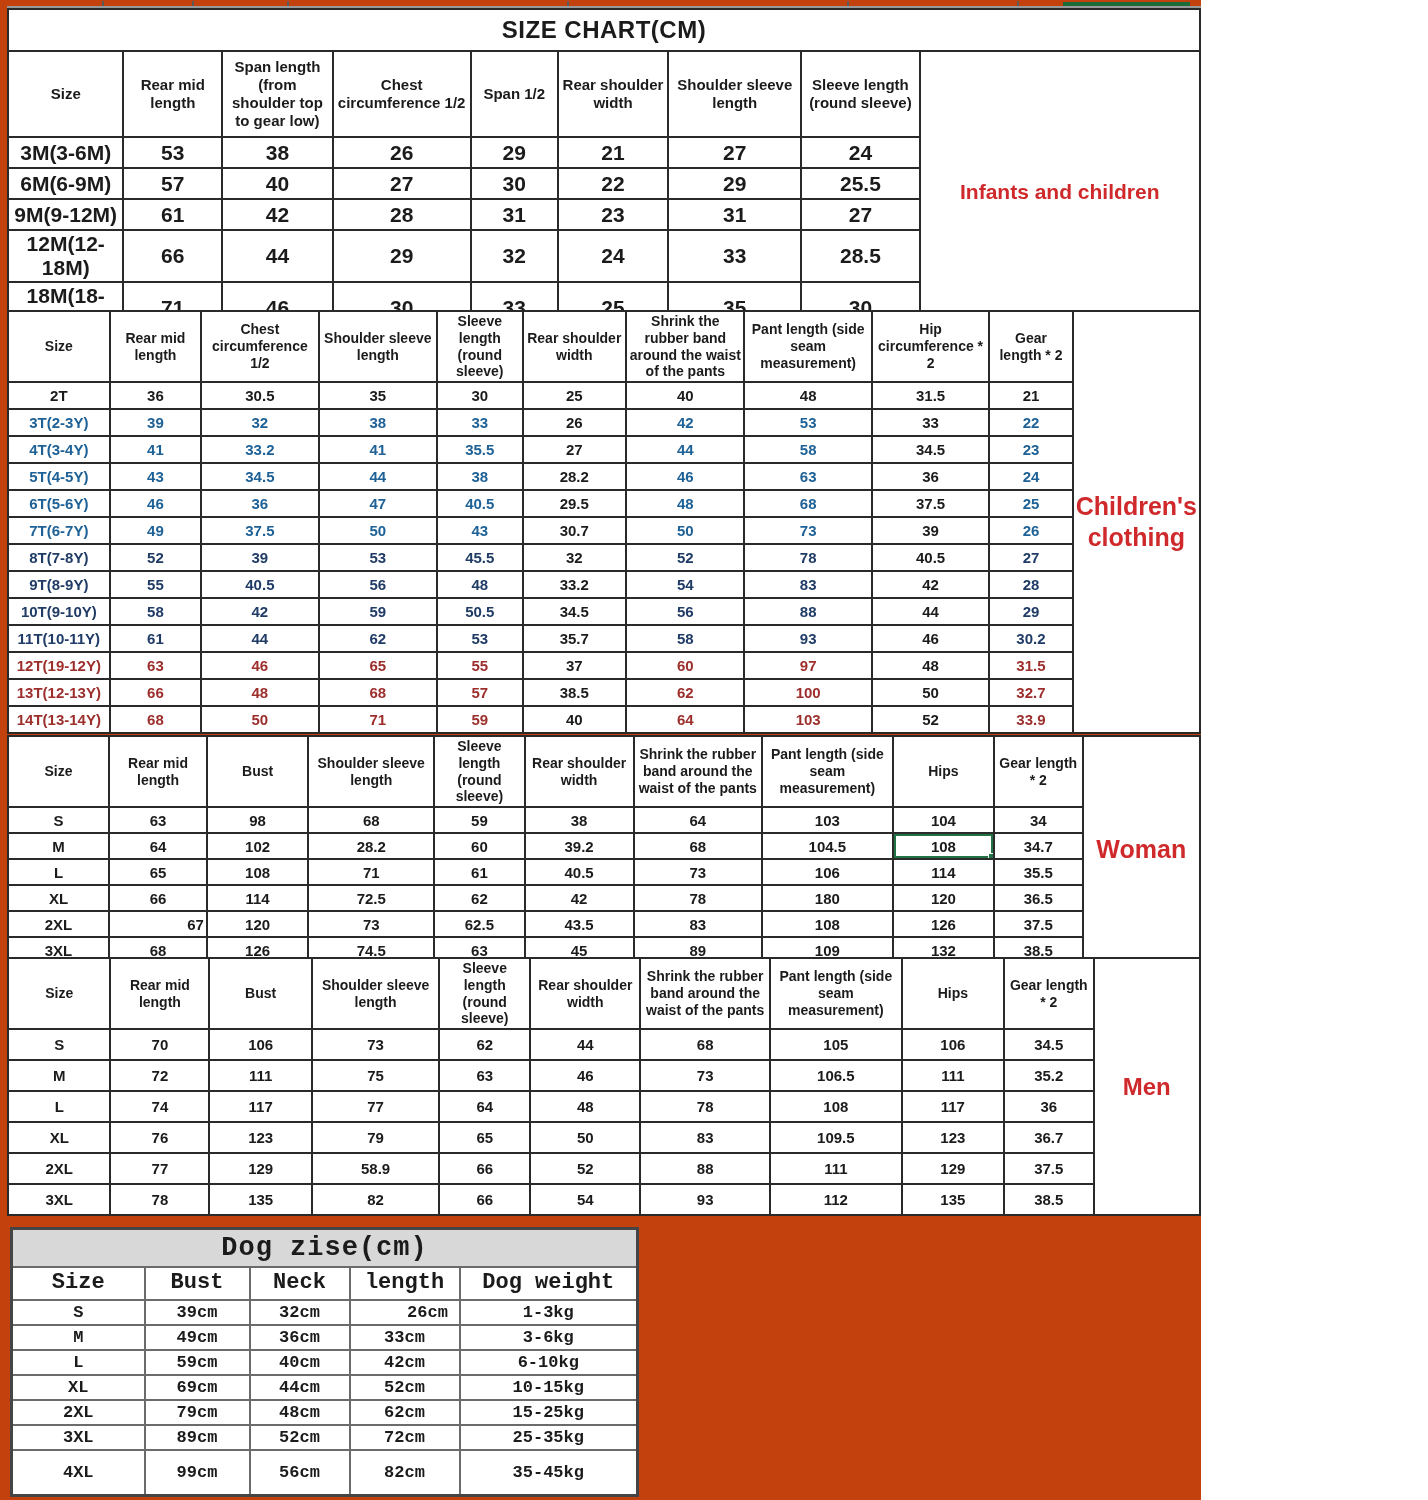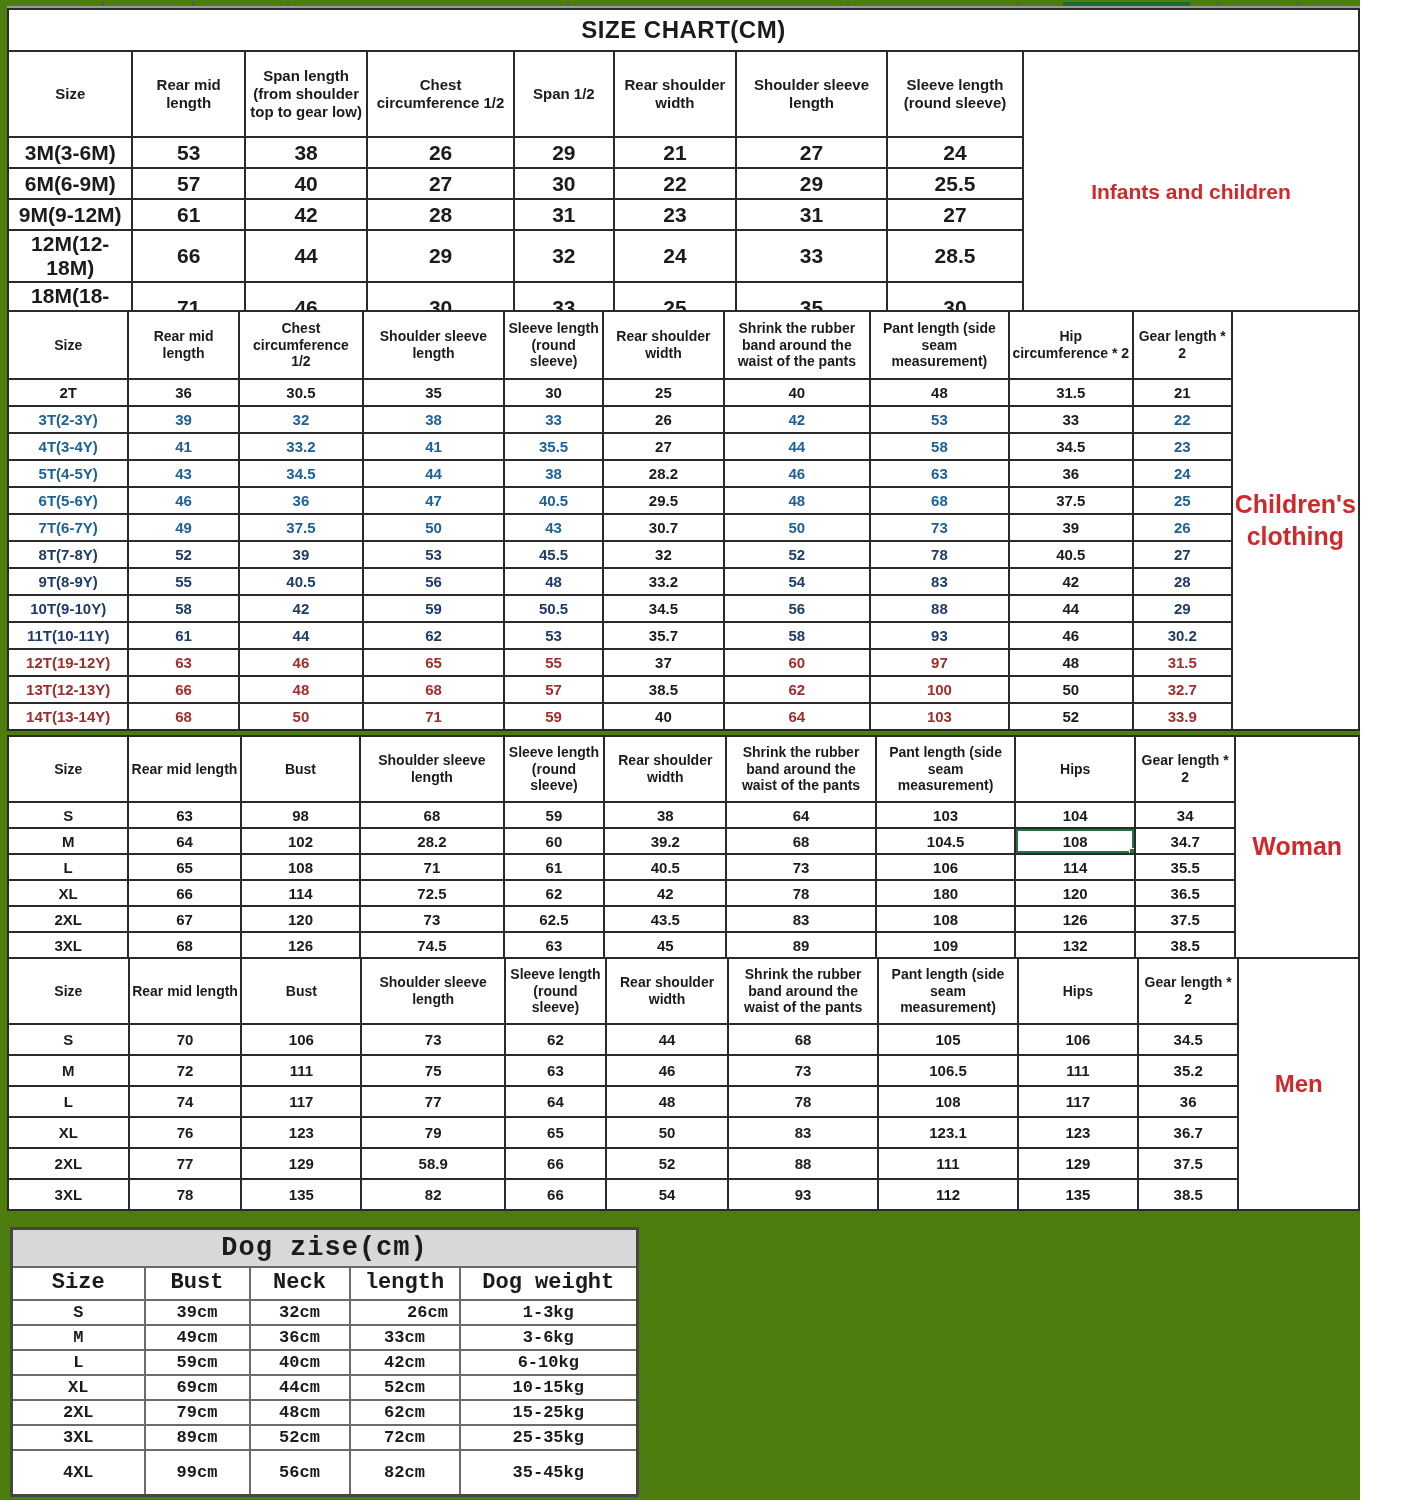--- a/index.html
+++ b/index.html
@@ -1,16 +1,16 @@
 <!DOCTYPE html>
 <html><head>
 <meta charset="utf-8">
 <style>
   html,body{margin:0;padding:0;background:#ffffff;}
-  .sheet{position:relative;width:1360px;height:1500px;background:#4d7c0f;
+  .sheet{position:relative;width:1201px;height:1500px;background:#c2410c;
          font-family:"Liberation Sans",sans-serif;overflow:hidden;}
 
   
   .top-strip{position:absolute;left:7px;top:0;width:1414px;height:6px;
              border-bottom:2px solid #9a9a9a;}
   .tick{position:absolute;top:1px;width:2px;height:5px;background:#5a5a5a;}
   .col-sel{position:absolute;top:2px;left:1056px;width:127px;height:4px;background:#1c6b3a;}
 
   table{position:absolute;border-collapse:collapse;table-layout:fixed;background:#fff;}
   td,th{border:2px solid #2a2a2a;text-align:center;vertical-align:middle;
@@ -416,21 +416,21 @@
           <td style="color: rgb(27, 27, 27);">72.5</td>
           <td style="color: rgb(27, 27, 27);">62</td>
           <td style="color: rgb(27, 27, 27);">42</td>
           <td style="color: rgb(27, 27, 27);">78</td>
           <td style="color: rgb(27, 27, 27);">180</td>
           <td style="color: rgb(27, 27, 27);">120</td>
           <td style="color: rgb(27, 27, 27);">36.5</td>
         </tr>
         <tr>
           <td style="color: rgb(27, 27, 27);">2XL</td>
-          <td style="color: rgb(27, 27, 27);">67</td>
+          <td style="color: rgb(27, 27, 27); text-align: right;">67</td>
           <td style="color: rgb(27, 27, 27);">120</td>
           <td style="color: rgb(27, 27, 27);">73</td>
           <td style="color: rgb(27, 27, 27);">62.5</td>
           <td style="color: rgb(27, 27, 27);">43.5</td>
           <td style="color: rgb(27, 27, 27);">83</td>
           <td style="color: rgb(27, 27, 27);">108</td>
           <td style="color: rgb(27, 27, 27);">126</td>
           <td style="color: rgb(27, 27, 27);">37.5</td>
         </tr>
         <tr>
@@ -513,21 +513,21 @@
           <td style="color: rgb(27, 27, 27);">36</td>
         </tr>
         <tr>
           <td style="color: rgb(27, 27, 27);">XL</td>
           <td style="color: rgb(27, 27, 27);">76</td>
           <td style="color: rgb(27, 27, 27);">123</td>
           <td style="color: rgb(27, 27, 27);">79</td>
           <td style="color: rgb(27, 27, 27);">65</td>
           <td style="color: rgb(27, 27, 27);">50</td>
           <td style="color: rgb(27, 27, 27);">83</td>
-          <td style="color: rgb(27, 27, 27);">123.1</td>
+          <td style="color: rgb(27, 27, 27);">109.5</td>
           <td style="color: rgb(27, 27, 27);">123</td>
           <td style="color: rgb(27, 27, 27);">36.7</td>
         </tr>
         <tr>
           <td style="color: rgb(27, 27, 27);">2XL</td>
           <td style="color: rgb(27, 27, 27);">77</td>
           <td style="color: rgb(27, 27, 27);">129</td>
           <td style="color: rgb(27, 27, 27);">58.9</td>
           <td style="color: rgb(27, 27, 27);">66</td>
           <td style="color: rgb(27, 27, 27);">52</td>

